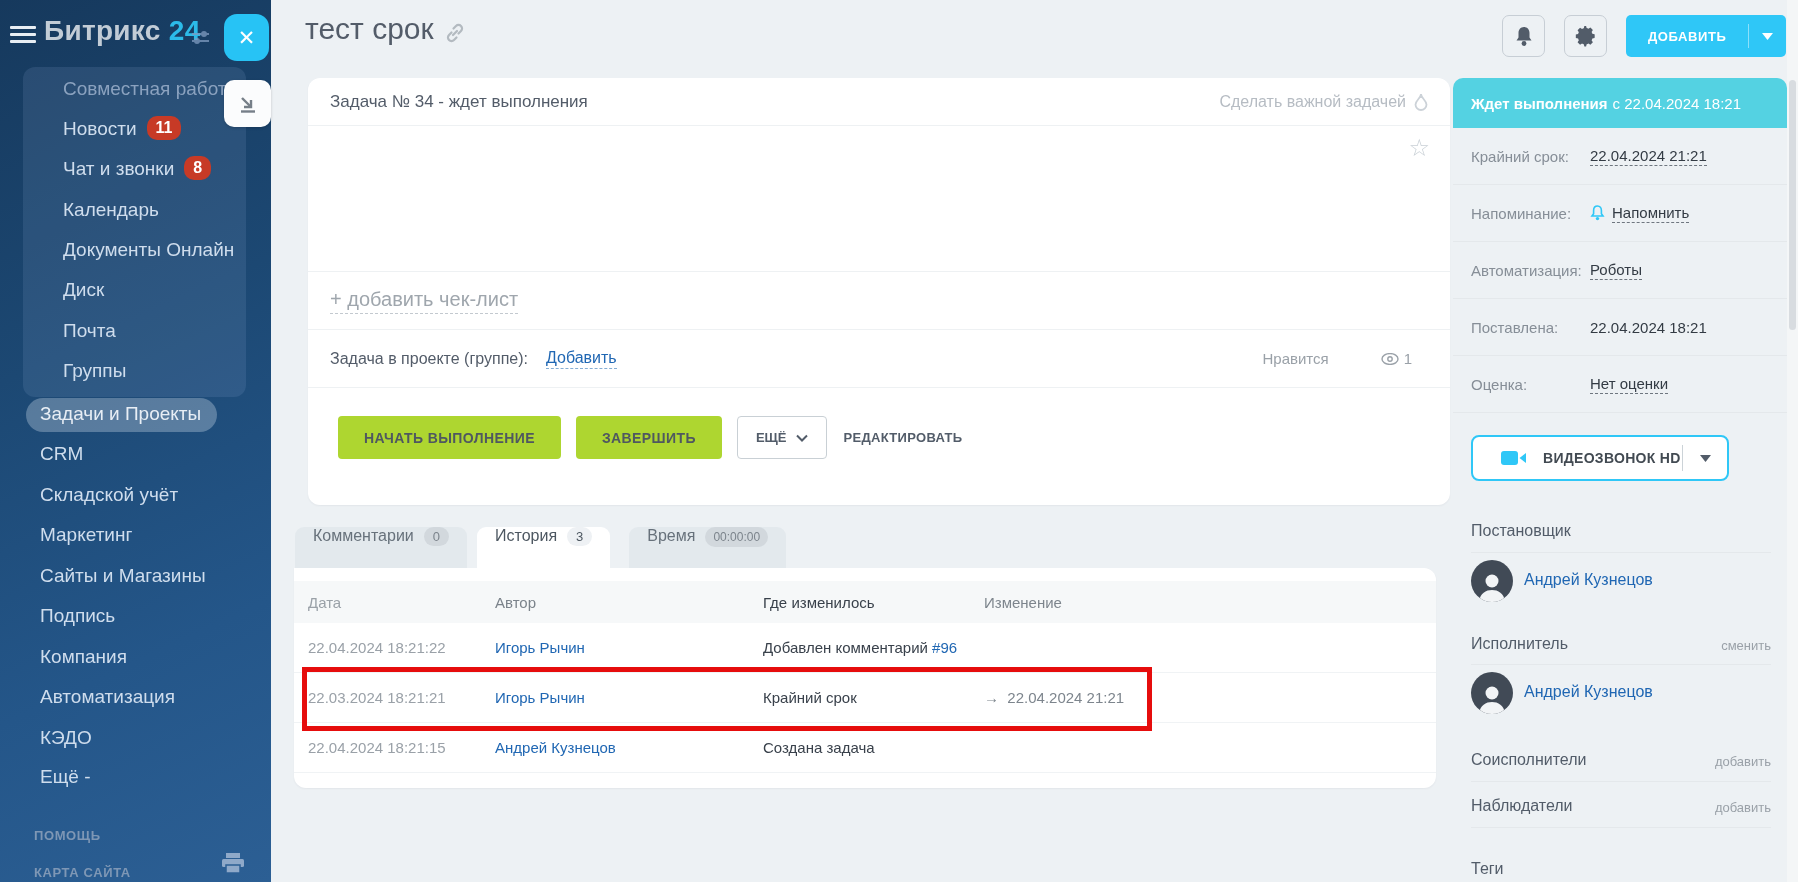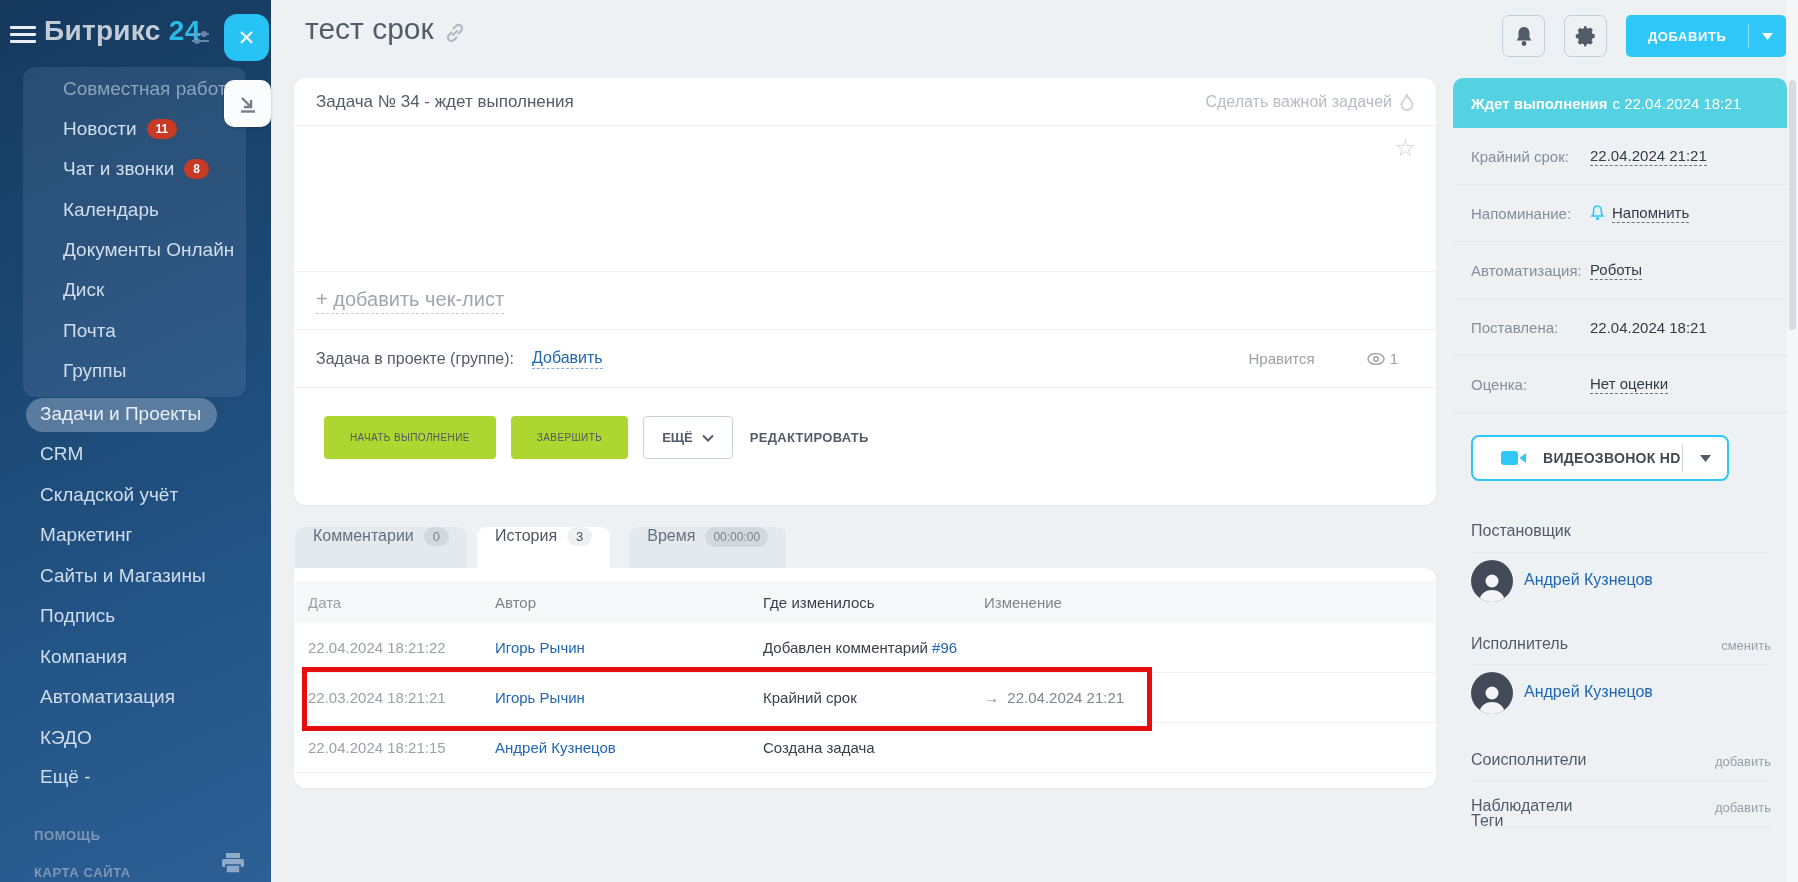--- a/index.html
+++ b/index.html
@@ -16,57 +16,57 @@
   .logo .n24 { color:#2cbbe9; }
   .tune-ic { position:absolute; left:192px; top:30px; opacity:.75; }
   .xbtn { position:absolute; left:224px; top:14px; width:45px; height:47px; background:#27c3f5; border-radius:13px;
     color:#fff; font-size:21px; line-height:47px; text-align:center; cursor:pointer; }
   .collapse-tab { position:absolute; left:224px; top:80px; width:47px; height:47px; background:#fbfcfd; border-radius:10px;
     box-shadow:0 1px 3px rgba(0,0,0,.18); display:flex; align-items:center; justify-content:center; cursor:pointer; }
   .menu-panel { position:absolute; left:23px; top:67px; width:223px; height:330px;
     background:rgba(170,200,235,.12); border-radius:12px; }
   .mi { position:absolute; left:40px; font-size:19px; color:#cfdded; white-space:nowrap; cursor:pointer; }
   .mi-head { color:#8ba2bf; }
-  .badge { display:inline-block; margin-left:10px; background:#c73a26; color:#fff; font-size:12px; font-weight:bold;
+  .badge { display:inline-block; margin-left:10px; background:#c73a26; color:#fff; font-size:16px; font-weight:bold;
     border-radius:10px; padding:3px 9px; position:relative; top:-2px; }
   .pill-active { position:absolute; left:26px; top:398px; background:rgba(215,228,240,.32); border-radius:17px;
     padding:5px 16px 7px 14px; font-size:19px; color:#e8eef5; cursor:pointer; white-space:nowrap; }
   .side-foot { position:absolute; left:34px; font-size:13px; font-weight:bold; letter-spacing:.6px; color:#7e97b5; cursor:pointer; }
   .printer { position:absolute; left:222px; top:853px; cursor:pointer; }
   .chev-up { display:inline-block; margin-left:8px; }
 
   
   .page-title { position:absolute; left:305px; top:12px; font-size:30px; color:#535c69; }
   .chain-ic { position:absolute; left:444px; top:22px; cursor:pointer; }
   .iconbtn { position:absolute; top:15px; width:43px; height:42px; border:1px solid #c7ced5; border-radius:7px;
     display:flex; align-items:center; justify-content:center; cursor:pointer; }
   .add-btn { position:absolute; left:1626px; top:15px; height:42px; background:#2fc7f7; border-radius:5px;
     display:flex; align-items:center; cursor:pointer; }
   .add-btn .lbl { color:#fff; font-size:13px; font-weight:bold; letter-spacing:.6px; padding:0 22px; }
   .add-btn .sep { width:1px; height:24px; background:rgba(255,255,255,.45); }
   .add-btn .caret { padding:0 13px; display:flex; }
 
   
   .card { position:absolute; background:#fff; border-radius:12px; box-shadow:0 1px 2px rgba(60,70,80,.06); }
-  .task-card { left:294px; top:78px; width:1142px; height:427px; }
+  .task-card { left:308px; top:78px; width:1142px; height:427px; }
   .task-head { height:48px; border-bottom:1px solid #eef1f3; display:flex; align-items:center; padding:0 22px; }
   .task-sub { font-size:17px; color:#535c69; }
   .make-imp { margin-left:auto; font-size:16px; color:#b6bcc3; cursor:pointer; display:flex; align-items:center; gap:8px; }
   .desc-zone { position:relative; height:146px; border-bottom:1px solid #eef1f3; }
   .star { position:absolute; right:20px; top:8px; font-size:24px; color:#c9d0d6; cursor:pointer; }
   .chk-row { height:58px; border-bottom:1px solid #eef1f3; display:flex; align-items:center; padding:0 22px; }
   .chk-link { font-size:20px; color:#9fa6ad; border-bottom:1px dashed #c3c9cf; padding-bottom:2px; cursor:pointer; }
   .proj-row { height:58px; border-bottom:1px solid #eef1f3; display:flex; align-items:center; padding:0 38px 0 22px;gap:10px; }
   .proj-label { font-size:16px; color:#535c69; }
   .dashed-link { font-size:16px; color:#2067b3; border-bottom:1px dashed #86aed4; padding-bottom:1px; margin-left:8px; cursor:pointer; }
   .like { margin-left:auto; font-size:15px; color:#9aa1a8; cursor:pointer; }
   .views { display:flex; align-items:center; gap:5px; margin-left:42px; color:#9aa1a8; font-size:15px; }
   .btn-row { display:flex; align-items:center; padding:28px 0 0 30px; gap:15px; }
   .btn-green { height:43px; background:#aed630; border:none; border-radius:4px; padding:0 26px;
-    font-family:inherit; font-size:10px; font-weight:normal; color:#4f5860; letter-spacing:.4px; cursor:pointer; }
+    font-family:inherit; font-size:14px; font-weight:bold; color:#4f5860; letter-spacing:.4px; cursor:pointer; }
   .btn-white { height:43px; background:#fff; border:1px solid #c9d0d5; border-radius:4px; padding:0 18px;
     font-family:inherit; font-size:13px; font-weight:bold; color:#525c69; cursor:pointer; display:flex; align-items:center; gap:9px; }
   .btn-plain { background:none; border:none; font-family:inherit; font-size:13px; font-weight:bold; color:#525c69;
     letter-spacing:.3px; cursor:pointer; margin-left:2px; }
 
   
   .tabs { position:absolute; left:295px; top:527px; display:flex; gap:10px; }
   .tab { height:41px; border-radius:9px 9px 0 0; background:#e3e9ed; display:flex; align-items:flex-start;
     padding:0 18px; font-size:16px; color:#67717b; cursor:pointer; gap:10px; }
   .tab.active { background:#fff; color:#4d5761; margin-right:9px; }
@@ -363,20 +363,20 @@
     <div class="person-link" style="top:683px;">Андрей Кузнецов</div>
 
     <div class="sect-title" style="top:751px;">Соисполнители</div>
     <div class="sect-action" style="top:754px; right:16px;">добавить</div>
     <div class="divline" style="top:781px;"></div>
 
     <div class="sect-title" style="top:797px;">Наблюдатели</div>
     <div class="sect-action" style="top:800px; right:16px;">добавить</div>
     <div class="divline" style="top:827px;"></div>
 
-    <div class="sect-title" style="top:812px;">Теги</div>
+    <div class="sect-title" style="top:860px;">Теги</div>
   </div>
 
   <div class="scrolltrack">
     <div class="scrollthumb"></div>
   </div>
 
 </div>
 
 </body></html>

